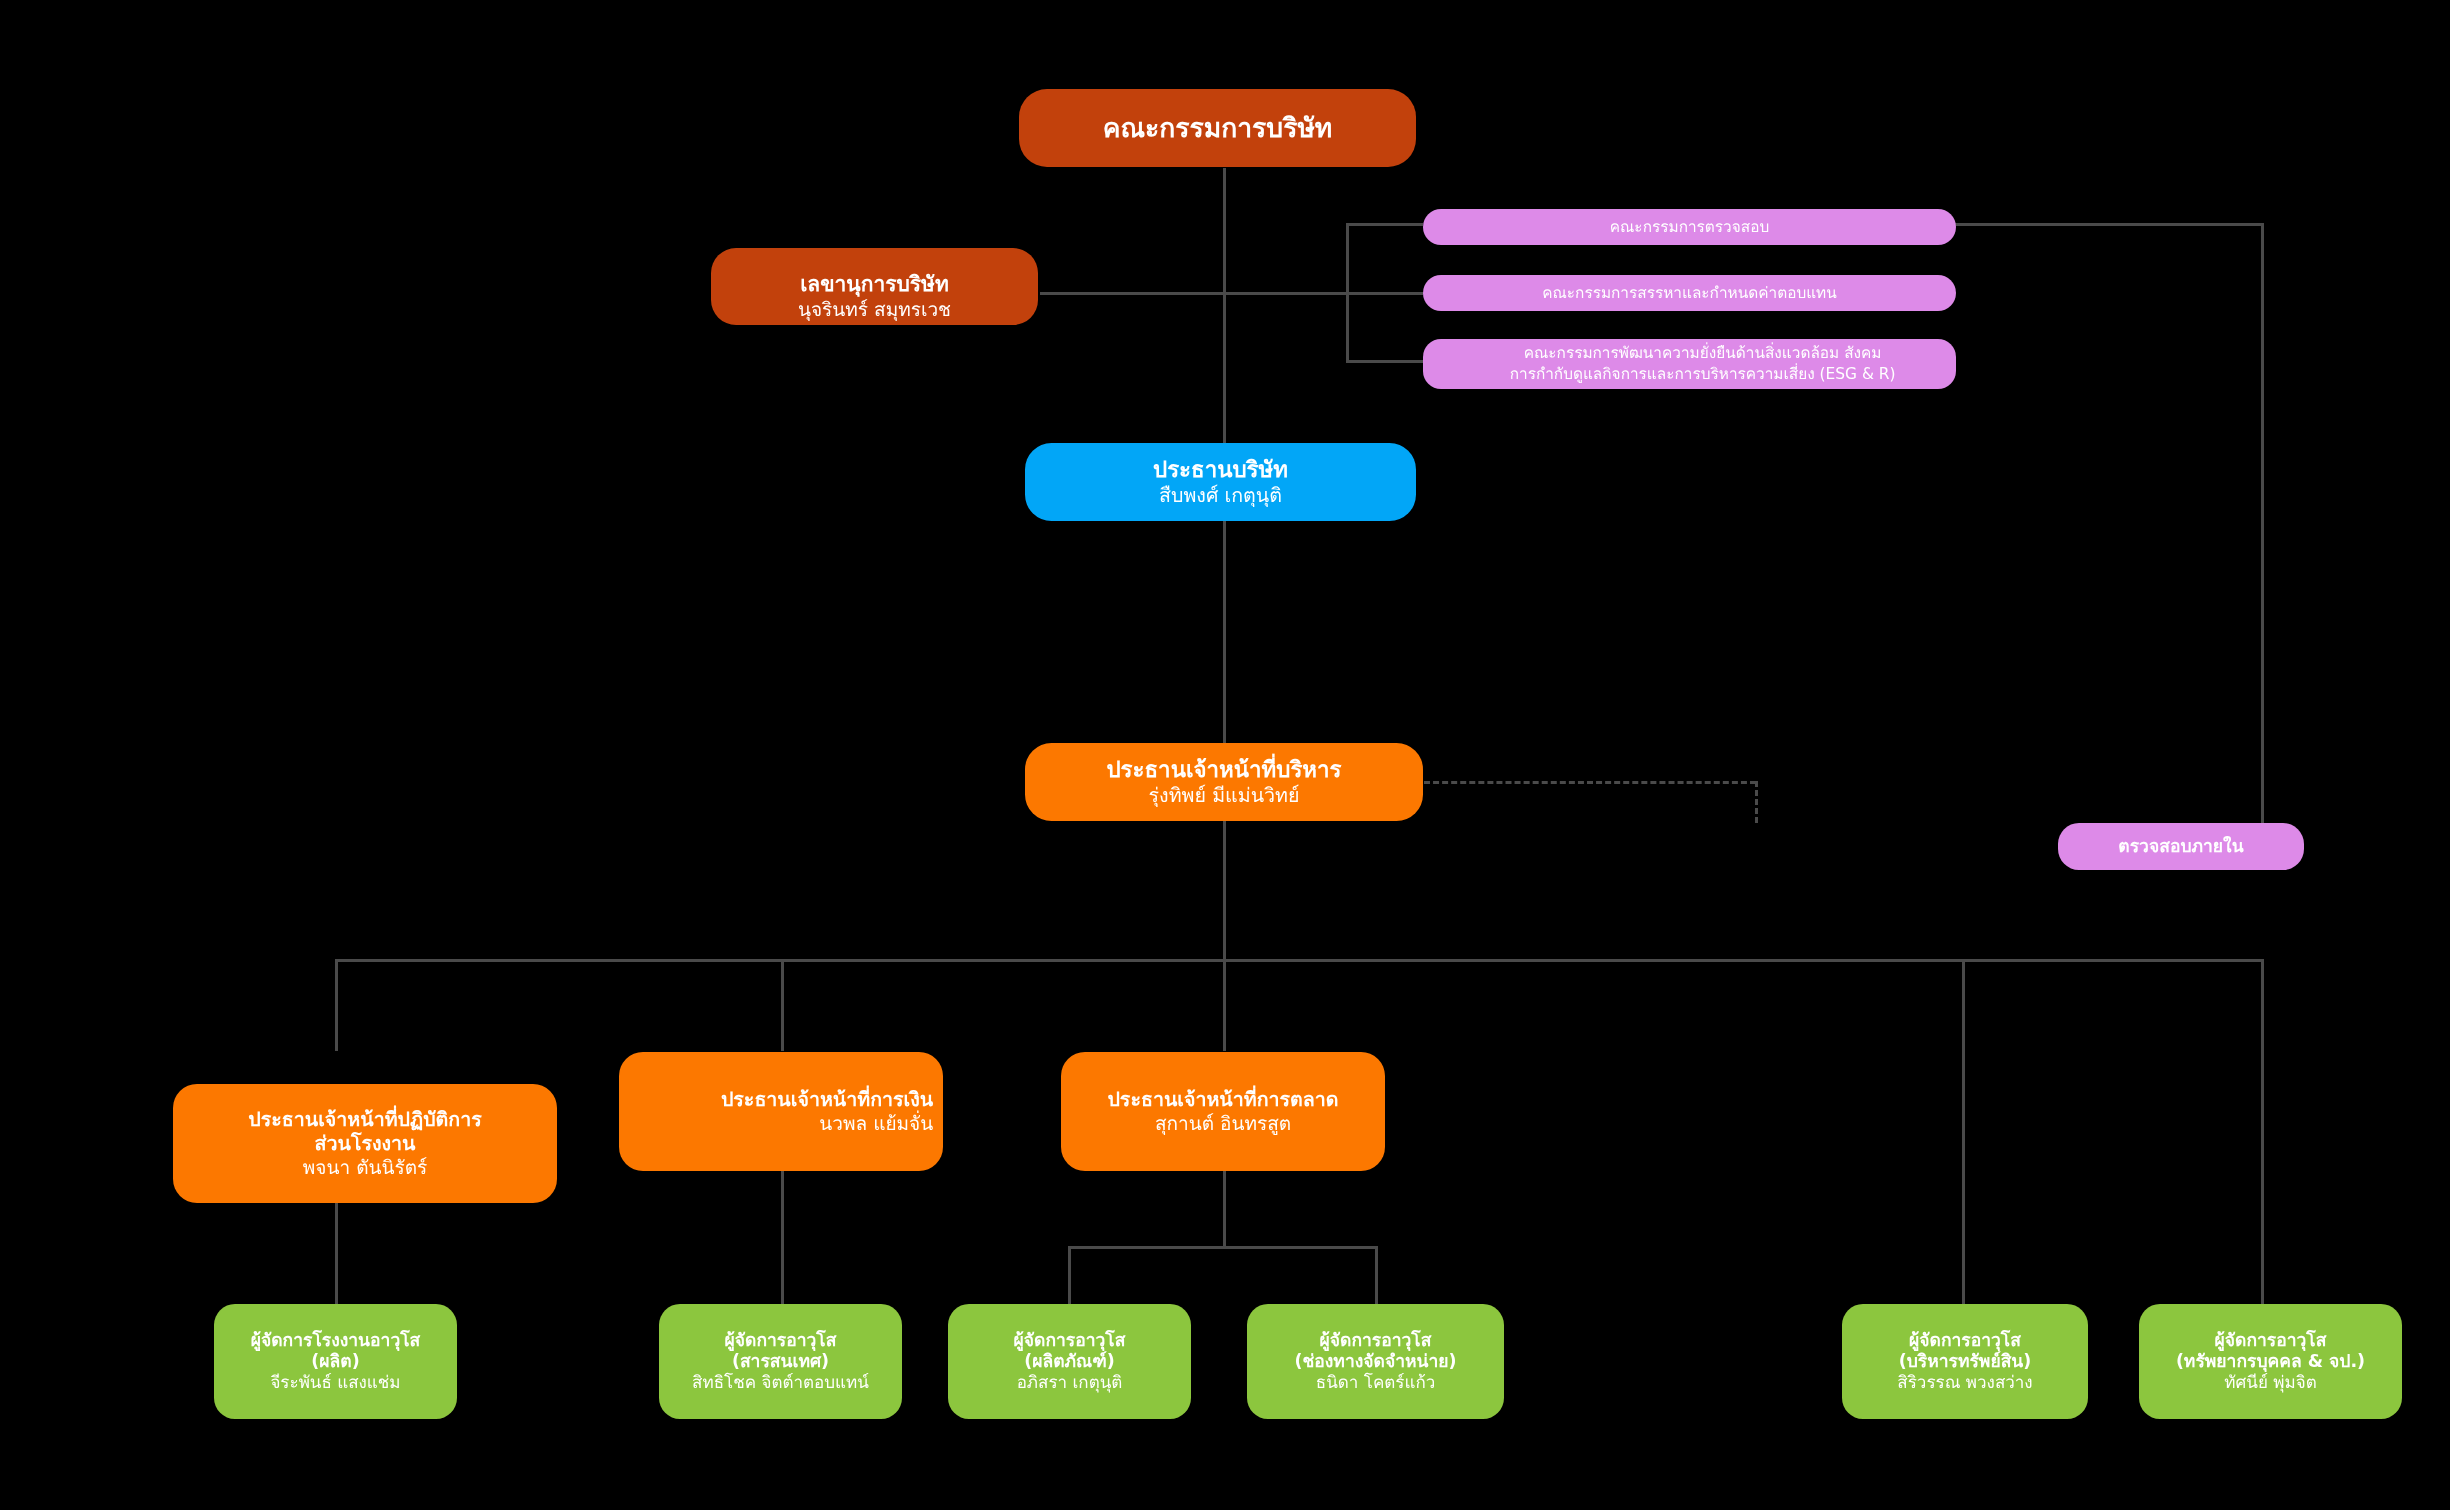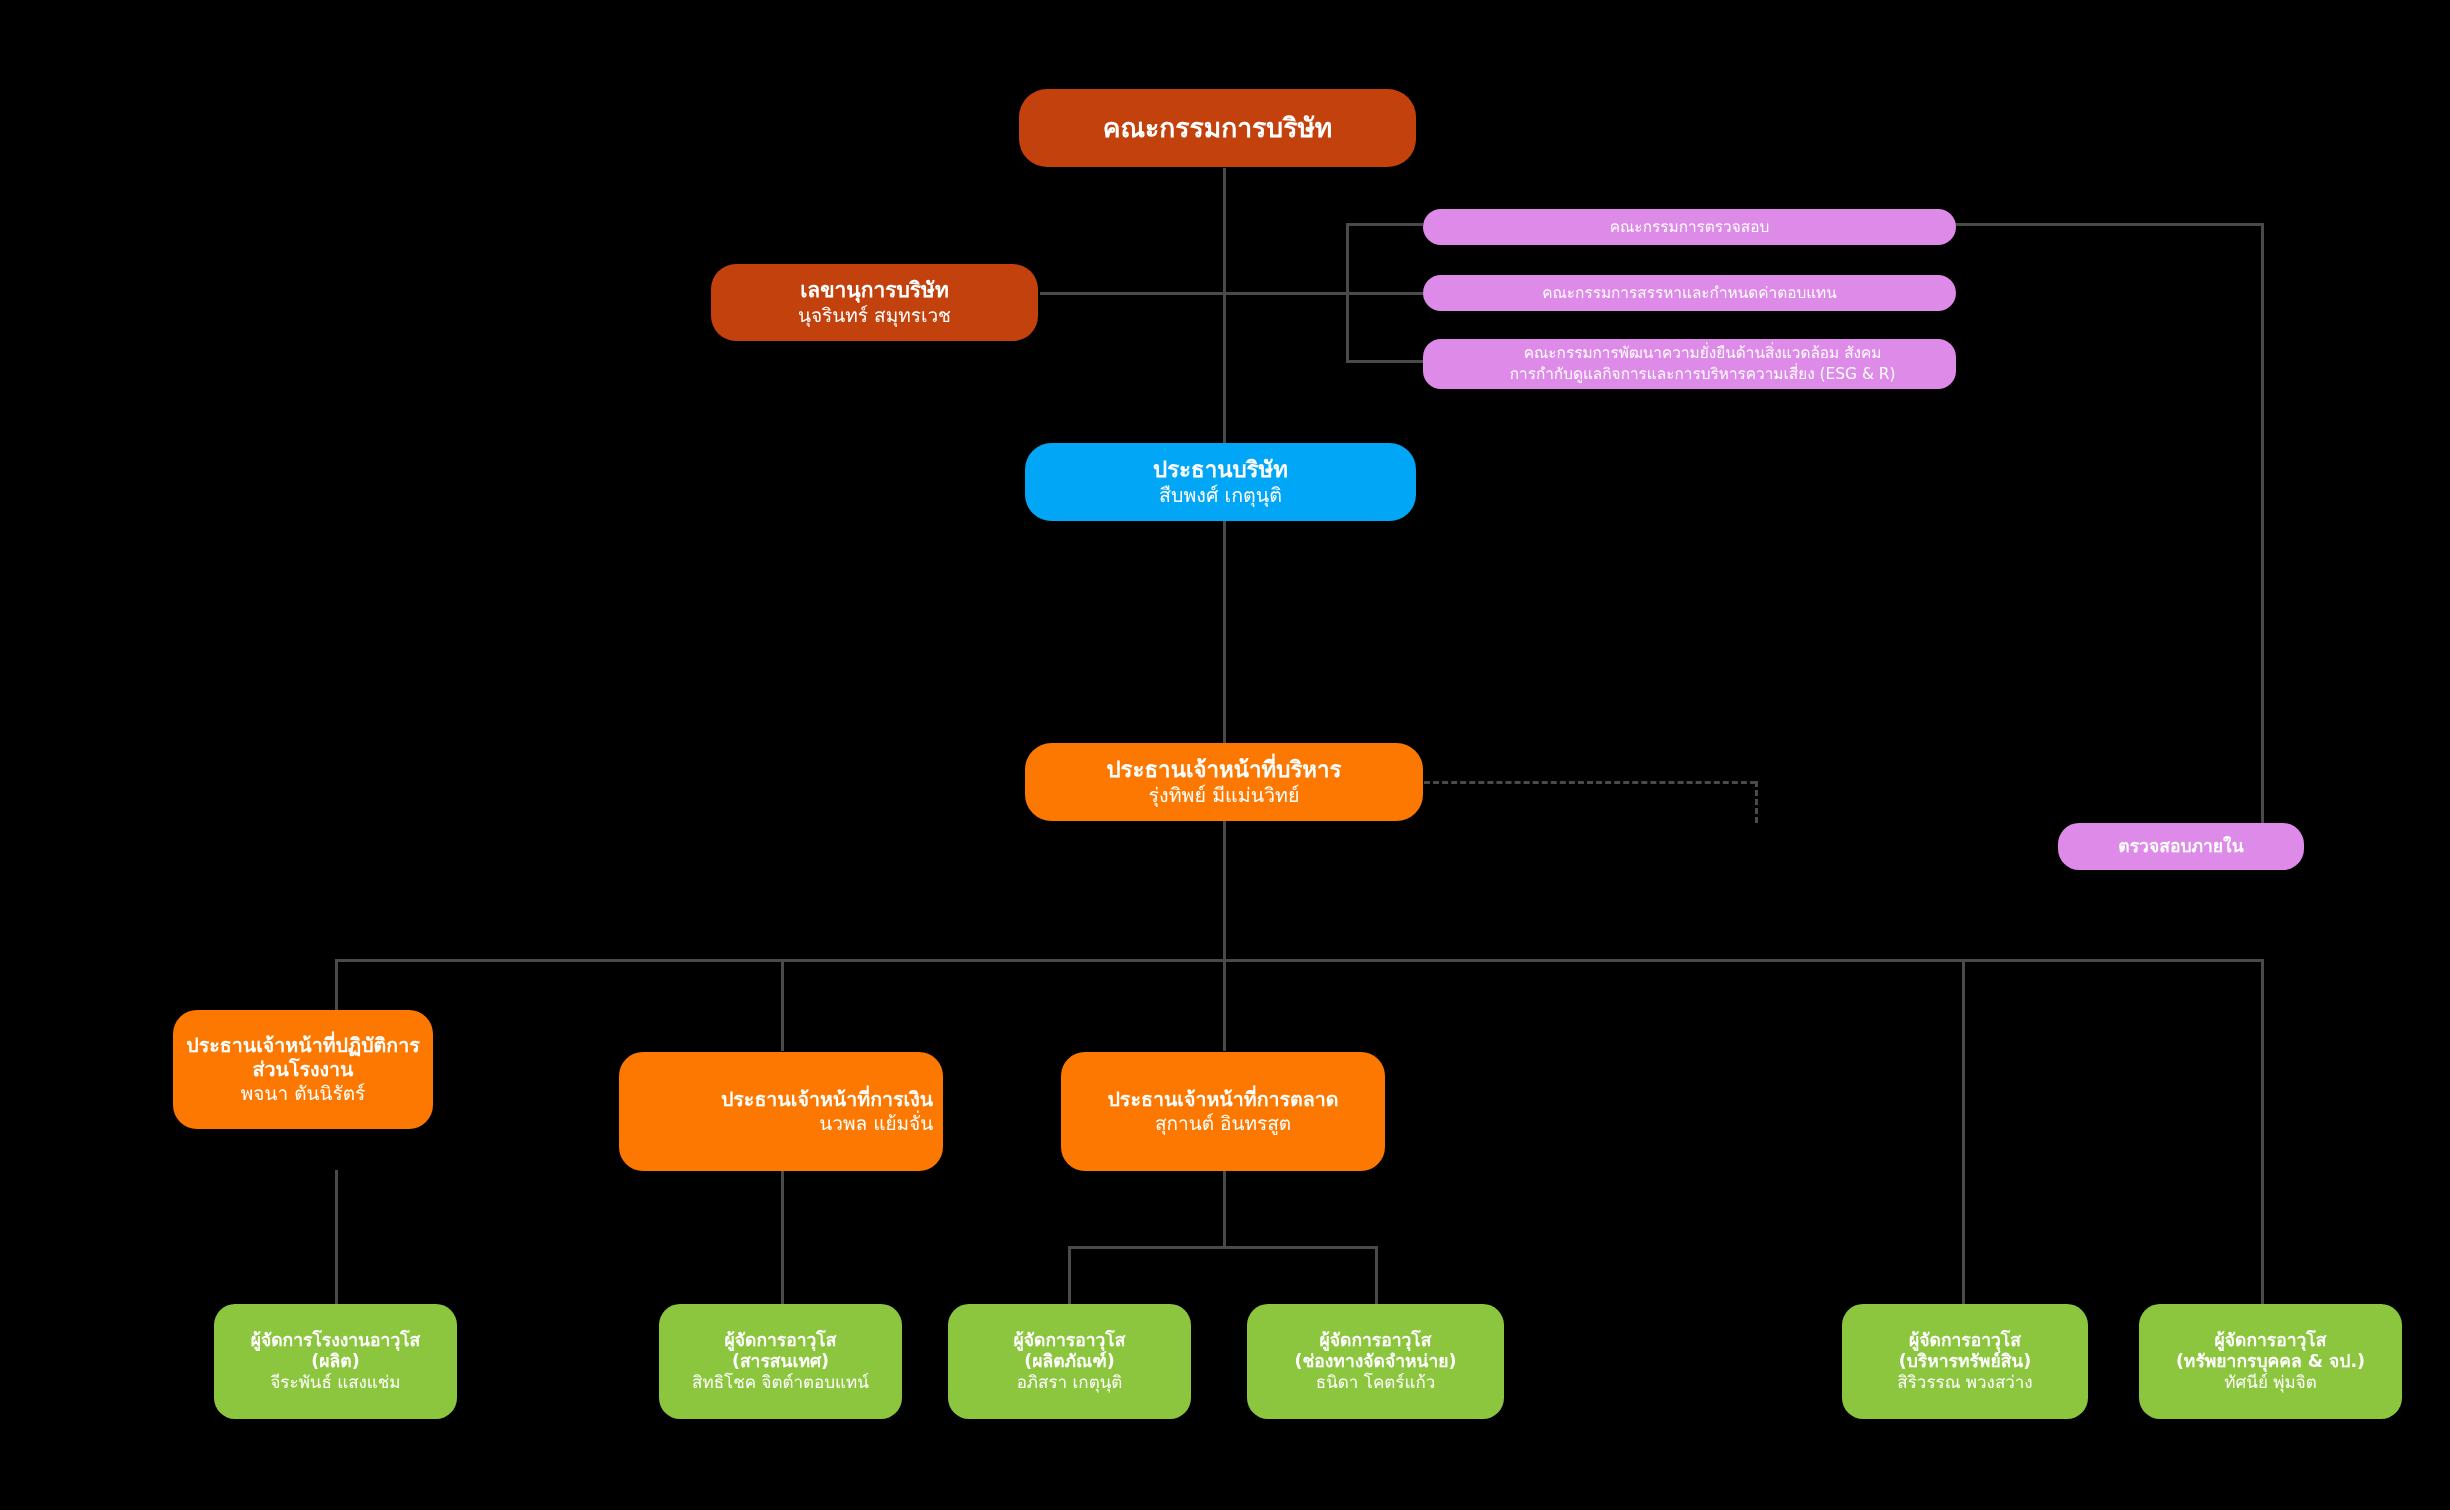--- a/index.html
+++ b/index.html
@@ -67,21 +67,21 @@
 
   <div class="line vline" style="left:1223px;top:1170px;height:77px;"></div>
   <div class="line hline" style="left:1068px;top:1246px;width:310px;"></div>
   <div class="line vline" style="left:1068px;top:1246px;height:59px;"></div>
   <div class="line vline" style="left:1375px;top:1246px;height:59px;"></div>
 
   <div class="node r-blue" style="left:1019px;top:89px;width:397px;height:78px;font-size:26.5px;border-radius:28px 28px 28px 28px;">
     <span class="ttl">คณะกรรมการบริษัท</span>
   </div>
 
-  <div class="node r-blue" style="left:711px;top:264px;width:327px;height:77px;font-size:21px;border-radius:25px 25px 25px 25px;">
+  <div class="node r-blue" style="left:711px;top:248px;width:327px;height:77px;font-size:21px;border-radius:25px 25px 25px 25px;justify-content:flex-end;">
     <span class="ttl">เลขานุการบริษัท</span>
     <span class="nm" style="font-size:19px;">นุจรินทร์ สมุทรเวช</span>
   </div>
 
   <div class="node r-purple" style="left:1423px;top:209px;width:533px;height:36px;font-size:15.4px;border-radius:18px 18px 18px 18px;text-align:center;">
     <span class="ttl" style="font-weight:normal;">คณะกรรมการตรวจสอบ</span>
   </div>
 
   <div class="node r-purple" style="left:1423px;top:275px;width:533px;height:36px;font-size:15.4px;border-radius:18px 18px 18px 18px;">
     <span class="ttl" style="font-weight:normal;">คณะกรรมการสรรหาและกำหนดค่าตอบแทน</span>
@@ -99,21 +99,21 @@
 
   <div class="node r-orange" style="left:1025px;top:743px;width:398px;height:78px;font-size:22.3px;border-radius:26.5px 26.5px 26.5px 26.5px;">
     <span class="ttl">ประธานเจ้าหน้าที่บริหาร</span>
     <span class="nm" style="font-size:19.6px;">รุ่งทิพย์ มีแม่นวิทย์</span>
   </div>
 
   <div class="node r-purple" style="left:2058px;top:823px;width:246px;height:47px;font-size:17.5px;border-radius:21px 21px 21px 21px;">
     <span class="ttl">ตรวจสอบภายใน</span>
   </div>
 
-  <div class="node r-orange" style="left:173px;top:1010px;width:260px;height:119px;font-size:19.6px;border-radius:24px 24px 24px 24px;">
+  <div class="node r-orange" style="left:173px;top:1084px;width:384px;height:119px;font-size:19.6px;border-radius:24px 24px 24px 24px;">
     <span class="ttl">ประธานเจ้าหน้าที่ปฏิบัติการ</span>
     <span class="ttl">ส่วนโรงงาน</span>
     <span class="nm" style="font-size:19px;">พจนา ตันนิรัตร์</span>
   </div>
 
   <div class="node r-orange" style="left:619px;top:1052px;width:324px;height:119px;font-size:19.6px;border-radius:24px 24px 24px 24px;align-items:flex-end;">
     <span class="ttl">ประธานเจ้าหน้าที่การเงิน</span>
     <span class="nm" style="font-size:19px;">นวพล แย้มจั่น</span>
   </div>
 

